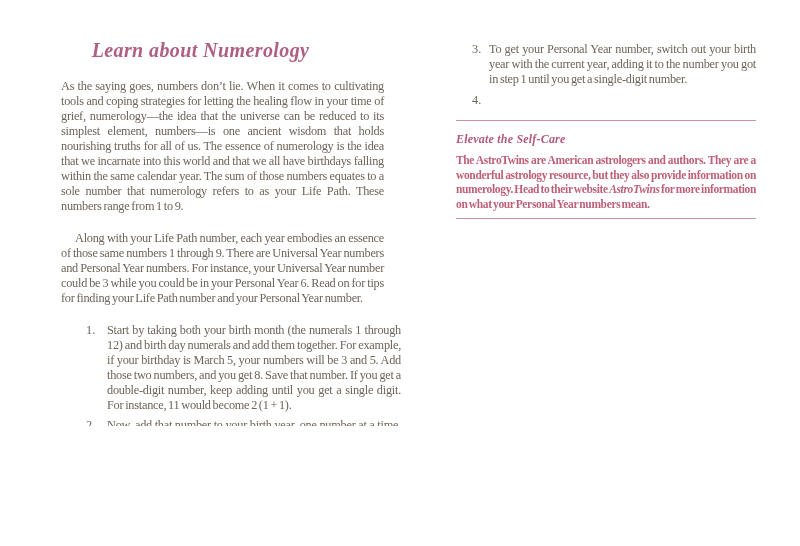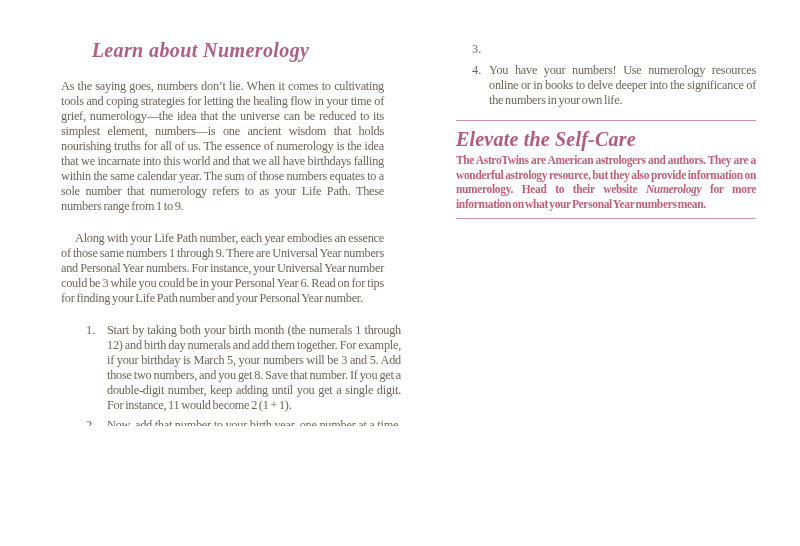--- a/index.html
+++ b/index.html
@@ -61,21 +61,21 @@
   .right-page .list-item { margin-top: 0; }
   .right-page .list-item + .list-item { margin-top: 6px; }
   .divider {
     border: none;
     border-top: 1px solid #cb93a8;
     margin: 12px 0 0 0;
     height: 0;
   }
   .callout-heading {
     margin: 8px 0 3px 0;
-    font-size: 20px;
+    font-size: 12px;
     line-height: 21px;
     font-style: italic;
     font-weight: 600;
     letter-spacing: 0.2px;
     color: #b25a7d;
   }
   .callout-body {
     margin: 0;
     font-size: 11.5px;
     line-height: 14.6px;
@@ -119,32 +119,32 @@
         <span class="list-marker">2.</span>
         <div class="list-text">Now, add that number to your birth year, one number at a time, until you get a single number. To continue with the number from the example, if your birthday is March 5 and you were born in 1986, then you’d add 8 to the numerals in 1986 until you get a single number of 5 (8 + 1 + 9 + 8 + 6 = 32; 3 + 2 = 5). This is your Life Path number.</div>
       </div>
     </div>
   </div>
 
   <div class="right-page">
     <div class="num-list" style="margin-top:0">
       <div class="list-item">
         <span class="list-marker">3.</span>
+        <div class="list-text">To get your Personal Year number, switch out your birth year with the current year, adding it to the number you got in step 1 until you get a single-digit number.</div>
       </div>
       <div class="list-item">
         <span class="list-marker">4.</span>
-        <div class="list-text">You have your numbers! Use numerology resources online or in books to delve deeper into the significance of the numbers in your own life.</div>
       </div>
     </div>
 
     <hr class="divider">
 
     <h2 class="callout-heading">Elevate the Self-Care</h2>
 
-    <p class="callout-body"><span>The AstroTwins are American astrologers and authors. They are a wonderful astrology resource, but they also provide information on numerology. Head to their website </span><span class="site-name">Numerology</span><span> for more information on what your Personal Year numbers mean.</span></p>
+    <p class="callout-body"><span>The AstroTwins are American astrologers and authors. They are a wonderful astrology resource, but they also provide information on numerology. Head to their website </span><span class="site-name">AstroTwins</span><span> for more information on what your Personal Year numbers mean.</span></p>
 
     <hr class="divider bottom">
   </div>
 
   <div class="footer-left">
     <span class="page-num">120</span><span class="footer-sep">•</span><span class="footer-title">Self-Care for Grief</span>
   </div>
 
   <div class="footer-right">
     <span class="footer-title">Chapter Six: Spiritual Self-Care</span><span class="footer-sep">•</span><span class="page-num">181</span>

